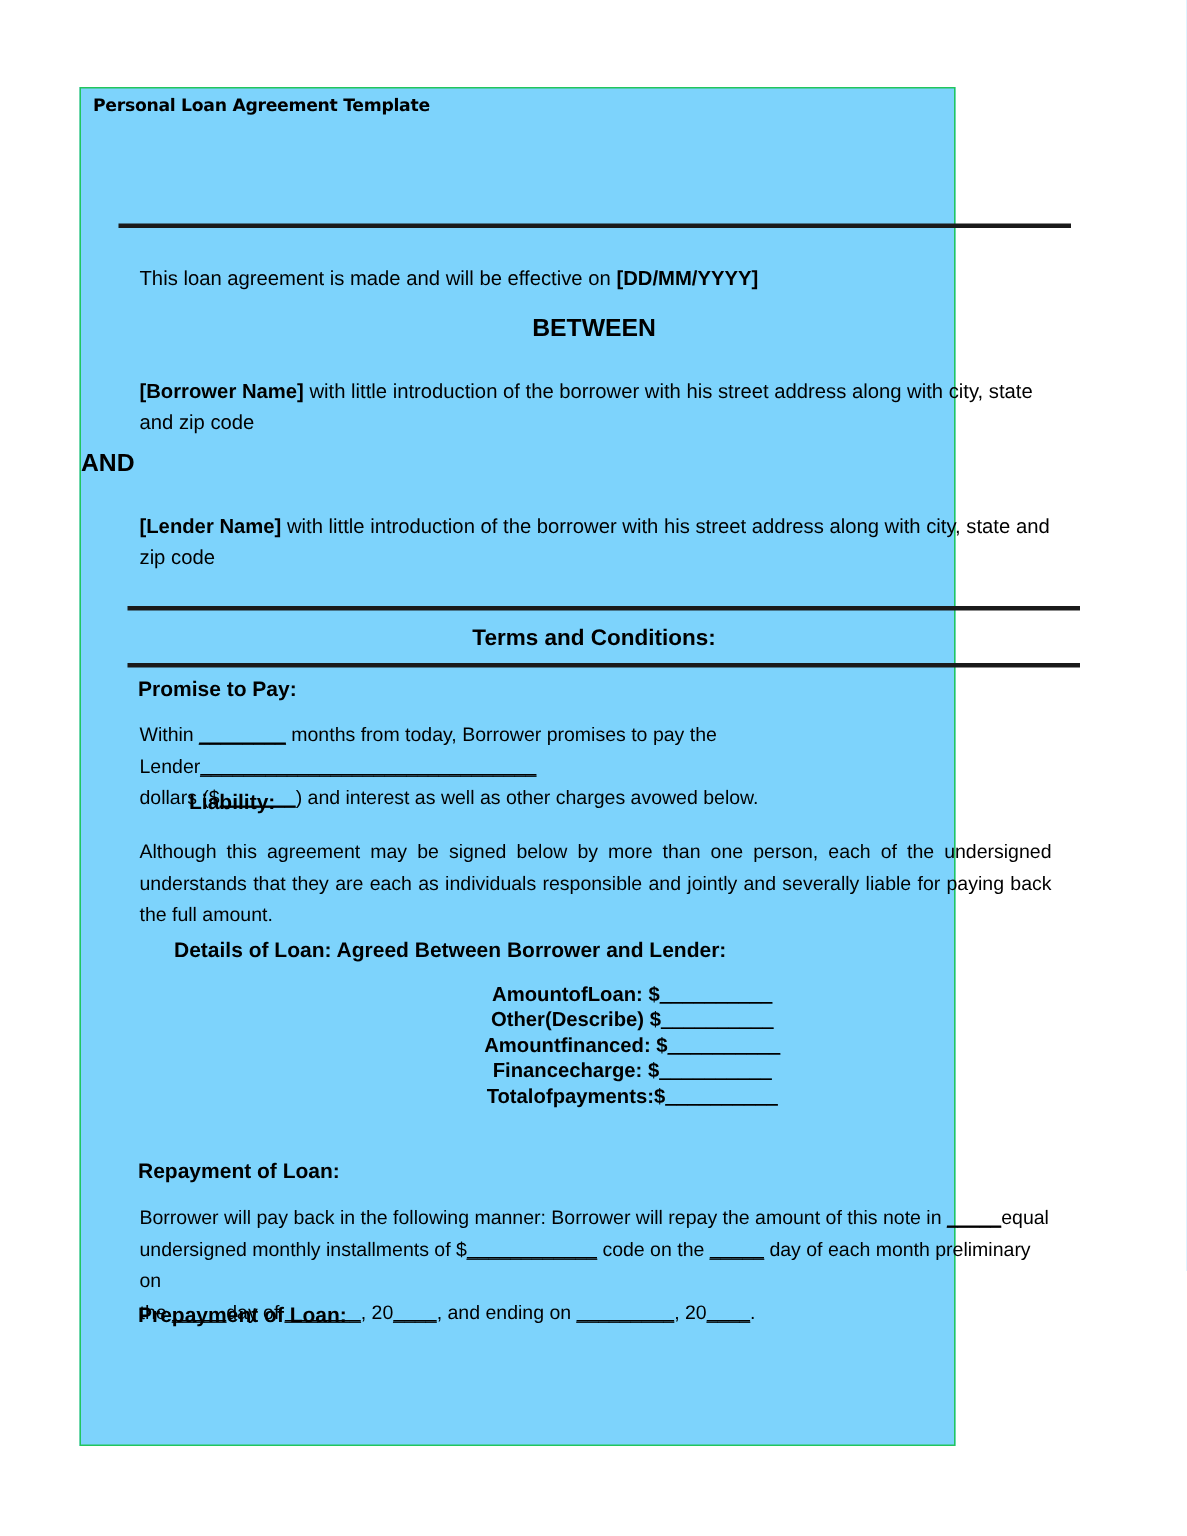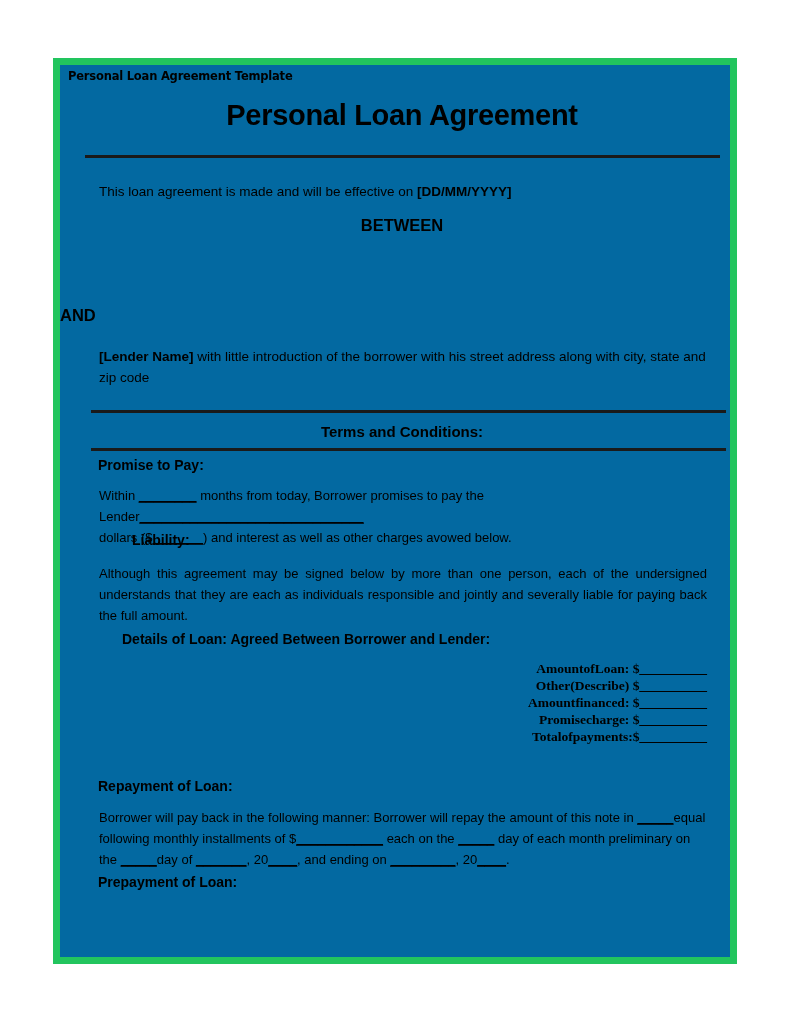--- a/index.html
+++ b/index.html
@@ -12,25 +12,25 @@
     height: 1024px;
     font-family: "Liberation Sans", sans-serif;
     color: #000000;
     -webkit-font-smoothing: none;
   }
 
   #page-frame {
     position: absolute;
     left: 53px;
     top: 58px;
-    width: 684px;
+    width: 584px;
     height: 906px;
-    border: 7px solid #22c55e;
+    border: 1px solid #22c55e;
     box-sizing: border-box;
-    background: #0369a1;
+    background: #7dd3fc;
   }
 
   
   .doc-header {
     position: absolute;
     left: 8px;
     top: 4px;
     font-family: "DejaVu Sans", sans-serif;
     font-size: 11.5px;
     font-weight: bold;
@@ -158,25 +158,24 @@
   .loan-table {
     position: absolute;
     left: 88px;
     top: 596px;
     width: 559px;
     font-size: 13.5px;
     font-weight: bold;
   }
   .loan-row {
     display: flex;
-    justify-content: flex-end;
+    justify-content: center;
     align-items: baseline;
     height: 17px;
     white-space: nowrap;
-    font-family: Liberation Serif, serif;
   }
   .loan-left   { text-align: left; }
   .loan-mid    { text-align: center; flex: 0 0 auto; }
   .loan-right  { text-align: right; }
 
   .apr-row {
     height: 17px;
     white-space: nowrap;
     font-size: 13.5px;
     font-weight: bold;
@@ -187,30 +186,32 @@
 </style>
 </head>
 <body>
 
 <div id="page-frame">
 
   <div class="doc-header">Personal Loan Agreement Template</div>
 
   <div class="content">
 
-    <div class="doc-title">Personal Loan Agreement</div>
 
     <div class="rule-title"></div>
 
     <div class="effective-line">
       <span>This loan agreement is made and will be effective on </span><span class="b">[DD/MM/YYYY]</span>
     </div>
 
     <div class="between-word">BETWEEN</div>
 
+    <div class="party-block party-borrower">
+      <span class="b">[Borrower Name]</span><span> with little introduction of the borrower with his street address along with city, state and zip code</span>
+    </div>
 
     <div class="and-word">AND</div>
 
     <div class="party-block party-lender">
       <span class="b">[Lender Name]</span><span> with little introduction of the borrower with his street address along with city, state and zip code</span>
     </div>
 
     <div class="rule-tc-top"></div>
     <div class="tc-heading">Terms and Conditions:</div>
     <div class="rule-tc-bot"></div>
@@ -234,34 +235,34 @@
       </div>
       <div class="loan-row">
         <span class="loan-left">Other</span>
         <span class="loan-right"><span>(Describe) $</span><span class="ul">__________</span></span>
       </div>
       <div class="loan-row">
         <span class="loan-left">Amount</span>
         <span class="loan-right"><span>financed: $</span><span class="ul">__________</span></span>
       </div>
       <div class="loan-row">
-        <span class="loan-left">Promise</span>
+        <span class="loan-left">Finance</span>
         <span class="loan-right"><span>charge: $</span><span class="ul">__________</span></span>
       </div>
       <div class="loan-row">
         <span class="loan-left">Total</span>
         <span class="loan-mid">of</span>
         <span class="loan-mid">payments:</span>
         <span class="loan-right"><span>$</span><span class="ul">__________</span></span>
       </div>
     </div>
 
     <div class="sec-heading h-repayment">Repayment of Loan:</div>
     <div class="body-par p-repayment nojust">
       <span>Borrower will pay back in the following manner: Borrower will repay the amount of this note in </span><span class="ul">_____</span><span>equal</span><br>
-      <span>following monthly installments of $</span><span class="ul">____________</span><span> each on the </span><span class="ul">_____</span><span> day of each month preliminary on</span><br>
+      <span>undersigned monthly installments of $</span><span class="ul">____________</span><span> code on the </span><span class="ul">_____</span><span> day of each month preliminary on</span><br>
       <span>the </span><span class="ul">_____</span><span>day of </span><span class="ul">_______</span><span>, 20</span><span class="ul">____</span><span>, and ending on </span><span class="ul">_________</span><span>, 20</span><span class="ul">____</span><span>.</span>
     </div>
 
     <div class="sec-heading h-prepayment">Prepayment of Loan:</div>
 
   </div>
 </div>
 
 </body></html>

